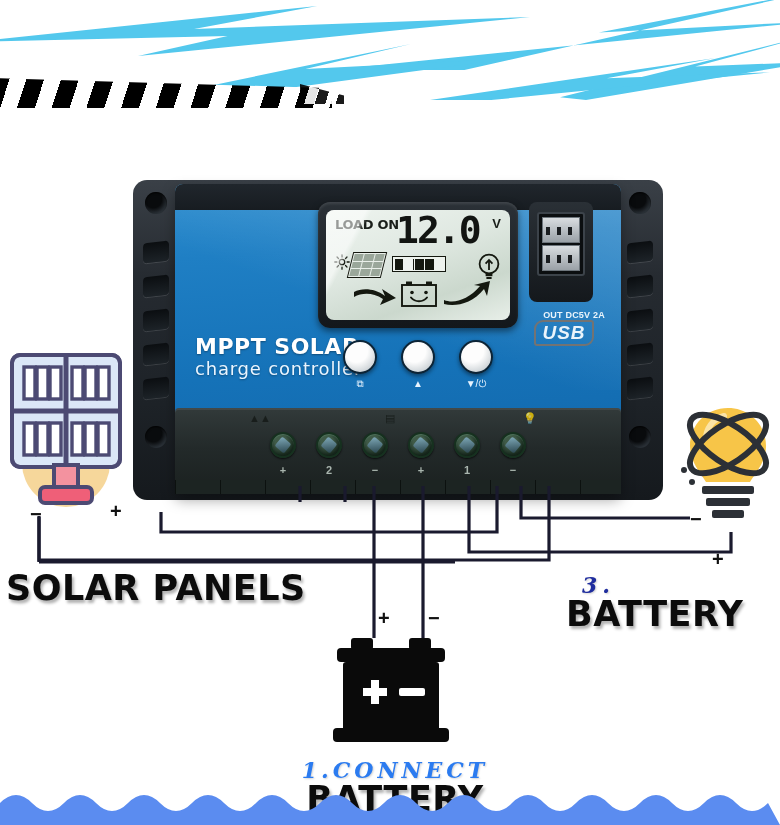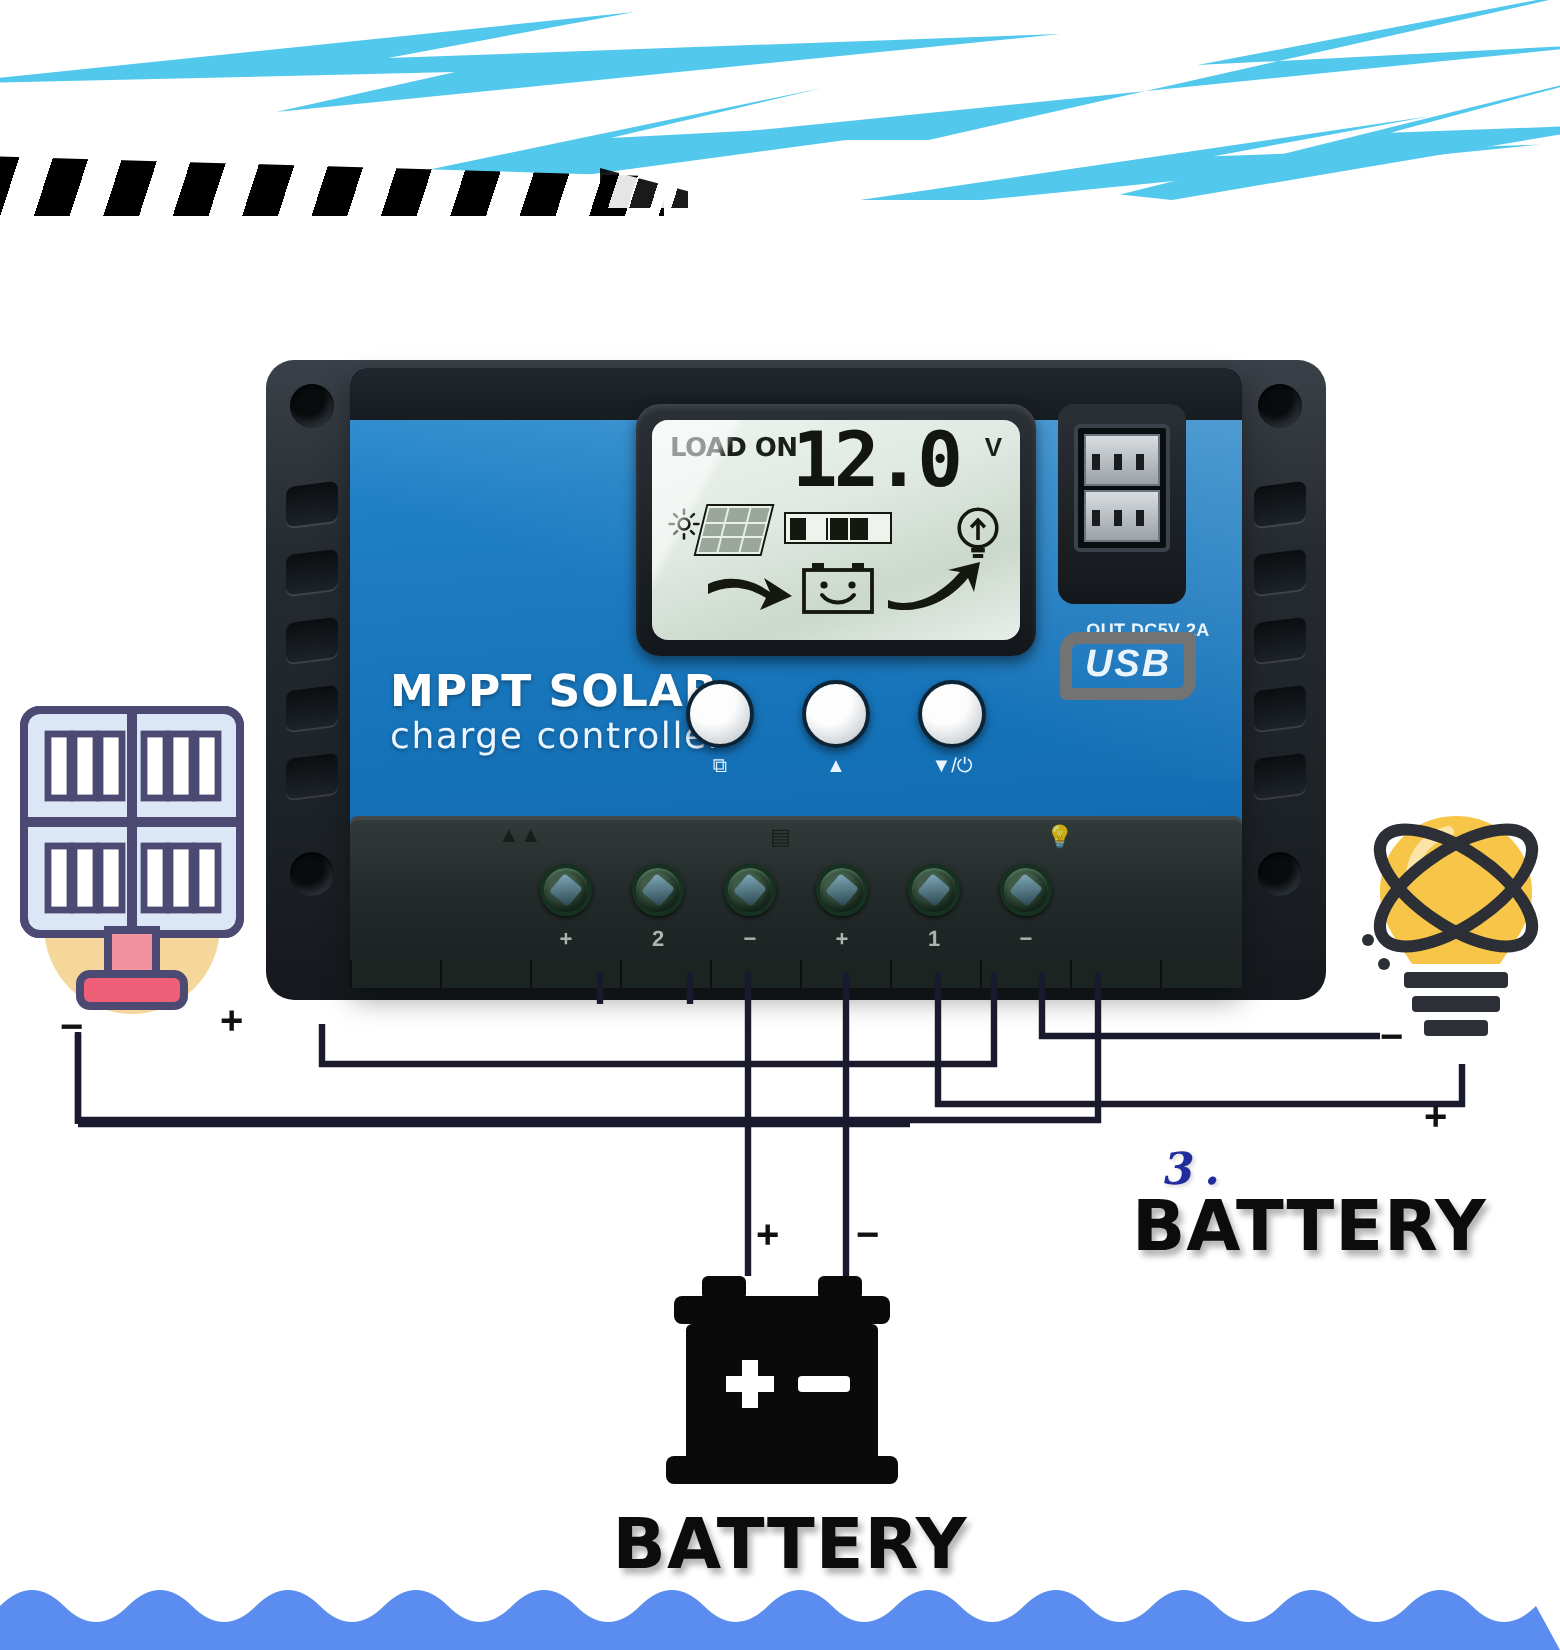--- a/index.html
+++ b/index.html
@@ -114,21 +114,21 @@
     background:#0b0e10; border:2px solid #3c434a; border-radius:3px; padding:3px;
     display:flex; flex-direction:column; justify-content:space-between; }
   .usb-slot { height:26px; background:linear-gradient(180deg,#d9dde0,#9aa1a7);
     border:1px solid #6d757c; position:relative; }
   .usb-slot:after { content:""; position:absolute; left:3px; right:3px; top:9px; height:8px;
     background:repeating-linear-gradient(90deg,#1a1d20 0 4px, transparent 4px 11px); }
   .usb-label { position:absolute; left:404px; top:130px; width:74px; text-align:center;
     color:#eaf4fb; font-size:9px; font-weight:bold; letter-spacing:.2px; white-space:nowrap; }
   .usb-logo { position:absolute; left:396px; top:142px; width:70px; text-align:center;
     color:#eaf4fb; font-size:19px; font-weight:bold; font-style:italic; letter-spacing:1px; }
-  .usb-logo span { border:6px solid #737373; border-radius:9px 3px 9px 3px; padding:0px 6px 1px 6px; }
+  .usb-logo span { border:2px solid #737373; border-radius:9px 3px 9px 3px; padding:0px 6px 1px 6px; }
 
   
   .brand1 { position:absolute; left:62px; top:154px; color:#ffffff; font-size:22px; font-weight:bold;
     letter-spacing:.5px; font-family:"DejaVu Sans", sans-serif; text-shadow:0 1px 2px rgba(0,0,0,.35); }
   .brand2 { position:absolute; left:62px; top:178px; color:#eaf5ff; font-size:18px;
     letter-spacing:.8px; font-family:"DejaVu Sans", sans-serif; text-shadow:0 1px 2px rgba(0,0,0,.3); }
 
   
   .btns { position:absolute; left:210px; top:160px; width:160px; height:56px; }
   .btn { position:absolute; top:0; width:34px; height:34px; border-radius:50%;
@@ -412,28 +412,30 @@
   </svg>
 
   <div style="position:absolute;left:30px;top:503px;font-size:20px;font-weight:bold;color:#111;">−</div>
   <div style="position:absolute;left:110px;top:500px;font-size:20px;font-weight:bold;color:#111;">+</div>
   <div style="position:absolute;left:378px;top:607px;font-size:20px;font-weight:bold;color:#111;">+</div>
   <div style="position:absolute;left:428px;top:607px;font-size:20px;font-weight:bold;color:#111;">−</div>
   <div style="position:absolute;left:690px;top:508px;font-size:20px;font-weight:bold;color:#111;">−</div>
   <div style="position:absolute;left:712px;top:548px;font-size:20px;font-weight:bold;color:#111;">+</div>
 
   <div class="cap cap-solar">
+    <div class="big">SOLAR PANELS</div>
   </div>
 
   <div class="cap cap-opt">
     <div class="num">3.</div>
     <div class="big">BATTERY</div>
   </div>
 
   <div class="cap cap-batt">
+    <div class="num">1.CONNECT</div>
     <div class="big">BATTERY</div>
   </div>
 
   <svg class="waves" viewBox="0 0 780 40" preserveAspectRatio="none">
     <path d="M0 18
              q 16 -16 32 0 q 16 16 32 0 q 16 -16 32 0 q 16 16 32 0
              q 16 -16 32 0 q 16 16 32 0 q 16 -16 32 0 q 16 16 32 0
              q 16 -16 32 0 q 16 16 32 0 q 16 -16 32 0 q 16 16 32 0
              q 16 -16 32 0 q 16 16 32 0 q 16 -16 32 0 q 16 16 32 0
              q 16 -16 32 0 q 16 16 32 0 q 16 -16 32 0 q 16 16 32 0

